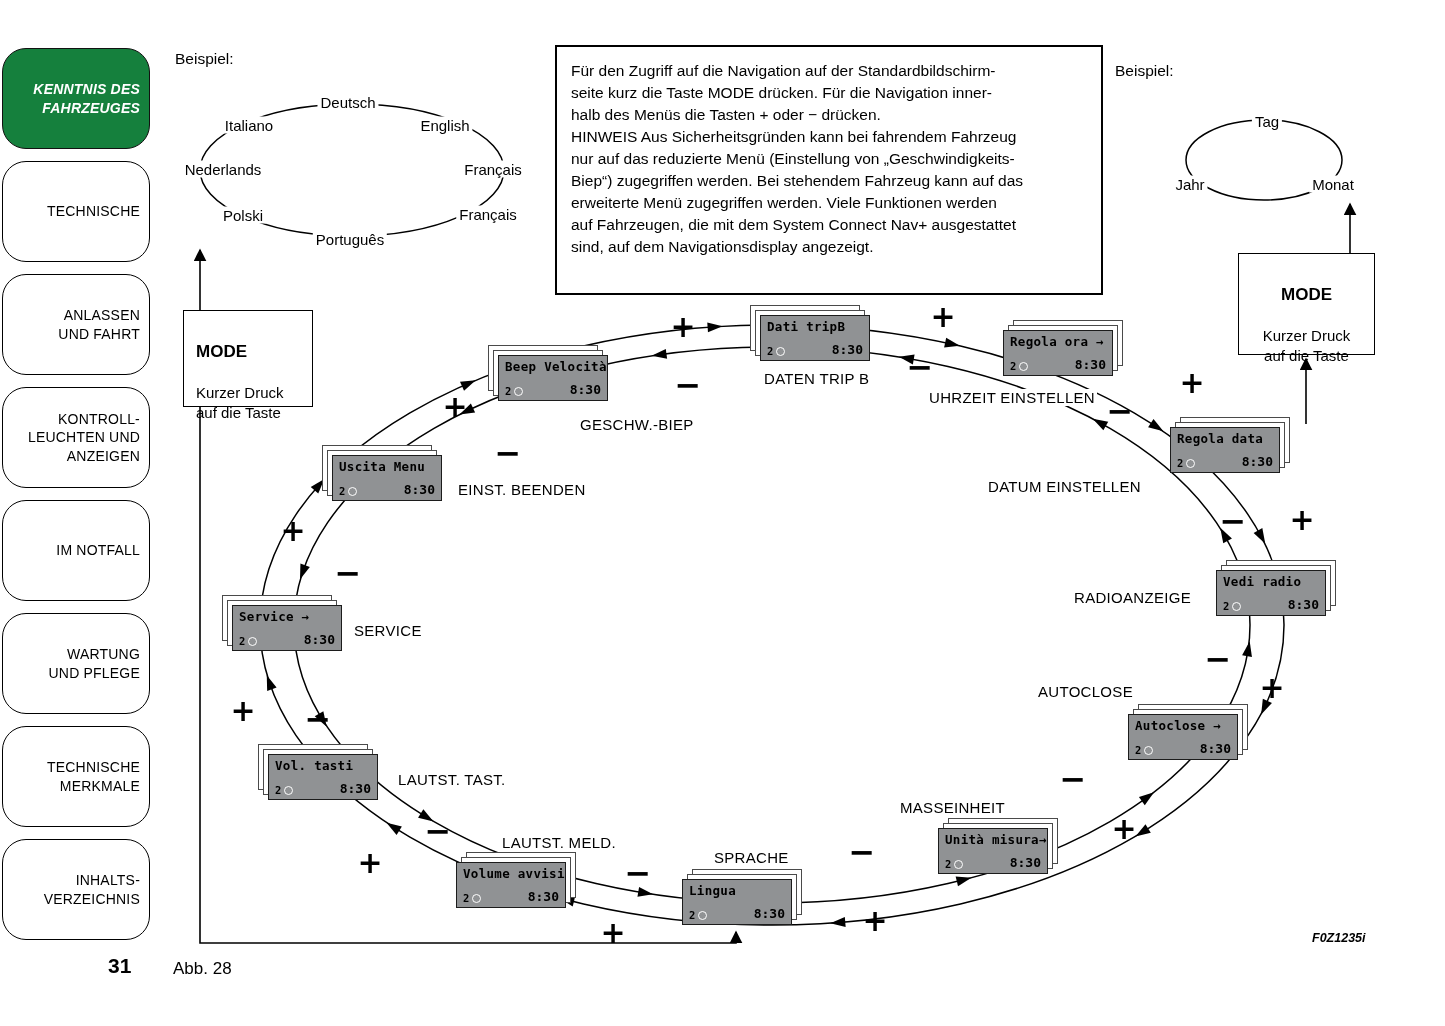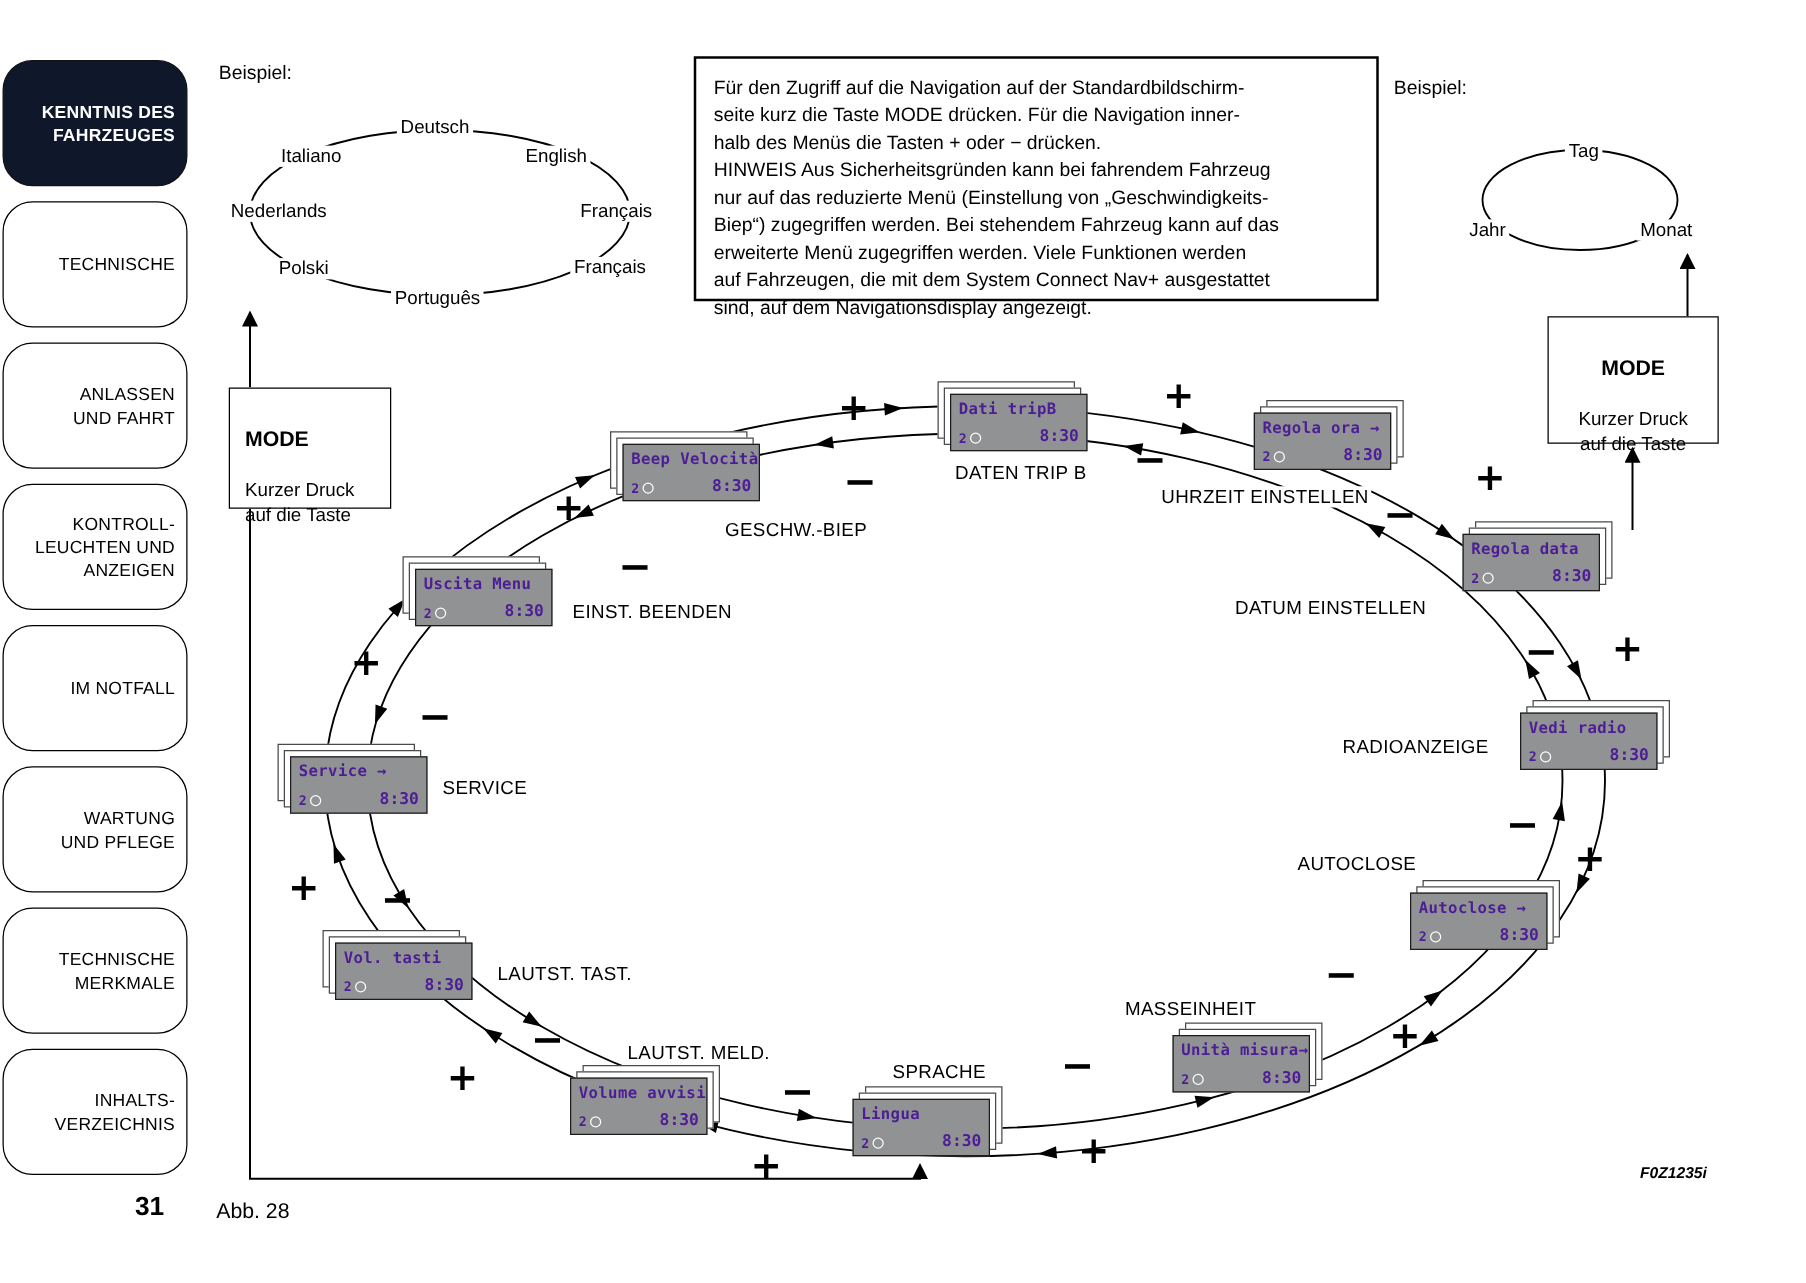--- a/index.html
+++ b/index.html
@@ -5,48 +5,48 @@
   html,body{margin:0;padding:0;}
   body{
     width:1445px;height:1026px;position:relative;background:#fff;
     font-family:"Liberation Sans",sans-serif;color:#000;overflow:hidden;
   }
 
   
   #sidebar{position:absolute;left:2px;top:48px;width:148px;display:flex;flex-direction:column;gap:12px;z-index:4;}
   .tab{height:101px;border:1.6px solid #000;border-radius:24px;background:#fff;display:flex;align-items:center;box-sizing:border-box;}
   .tab span{display:block;width:100%;text-align:right;padding-right:9px;font-size:14px;line-height:1.3;white-space:pre-line;letter-spacing:.2px;}
-  .tab.active{background:#0f172a;border-color:#121212;}
+  .tab.active{background:#15803d;border-color:#121212;font-style:italic;}
   .tab.active span{color:#fff;font-weight:bold;}
 
   
   #flow-svg{position:absolute;left:0;top:0;z-index:1;}
 
   
-  #infobox{position:absolute;left:555px;top:45px;width:548px;height:196px;border:2px solid #000;
+  #infobox{position:absolute;left:555px;top:45px;width:548px;height:250px;border:2px solid #000;
     padding:13px 14px;font-size:15.5px;line-height:1.42;white-space:pre-line;z-index:2;box-sizing:border-box;}
 
   
   .ex-title{position:absolute;font-size:15.5px;z-index:2;}
   .lang-label{position:absolute;background:#fff;padding:0 3px;font-size:15px;z-index:2;transform:translate(-50%,-50%);white-space:nowrap;}
 
   
   .mode-box{position:absolute;border:1.8px solid #000;background:#fff;z-index:3;padding:10px 12px;font-size:15px;line-height:1.32;box-sizing:border-box;white-space:pre-line;}
   .mode-title{font-size:17px;font-weight:bold;}
   #mode-right{text-align:center;}
 
   
   .screen{position:absolute;width:110px;height:46px;z-index:3;}
   .sheet{position:absolute;left:0;top:0;width:100%;height:100%;background:#fff;border:1.3px solid #4a4a4a;box-sizing:border-box;}
   .stack-right .s1{transform:translate(5px,-5px);}
   .stack-right .s2{transform:translate(10px,-10px);}
   .stack-left  .s1{transform:translate(-5px,-5px);}
   .stack-left  .s2{transform:translate(-10px,-10px);}
   .scr-body{position:absolute;left:0;top:0;width:100%;height:100%;background:#909294;border:1.4px solid #1c1c1c;
-    color:#4c1d95;font-family:"DejaVu Sans Mono",monospace;font-weight:bold;display:flex;flex-direction:column;
+    color:#000000;font-family:"DejaVu Sans Mono",monospace;font-weight:bold;display:flex;flex-direction:column;
     justify-content:space-between;padding:3px 6px;box-sizing:border-box;}
   .scr-name{font-size:12.5px;letter-spacing:.3px;white-space:nowrap;}
   .scr-bottom{display:flex;justify-content:space-between;align-items:flex-end;}
   .scr-badge{font-size:10.5px;}
   .scr-badge::after{content:"";display:inline-block;width:7px;height:7px;border:1.2px solid #fff;border-radius:50%;margin-left:3px;vertical-align:-1px;}
   .scr-time{font-size:13px;}
 
   
   .scr-label{position:absolute;font-size:15px;background:#fff;padding:0 2px;z-index:2;letter-spacing:.3px;white-space:nowrap;}
 

